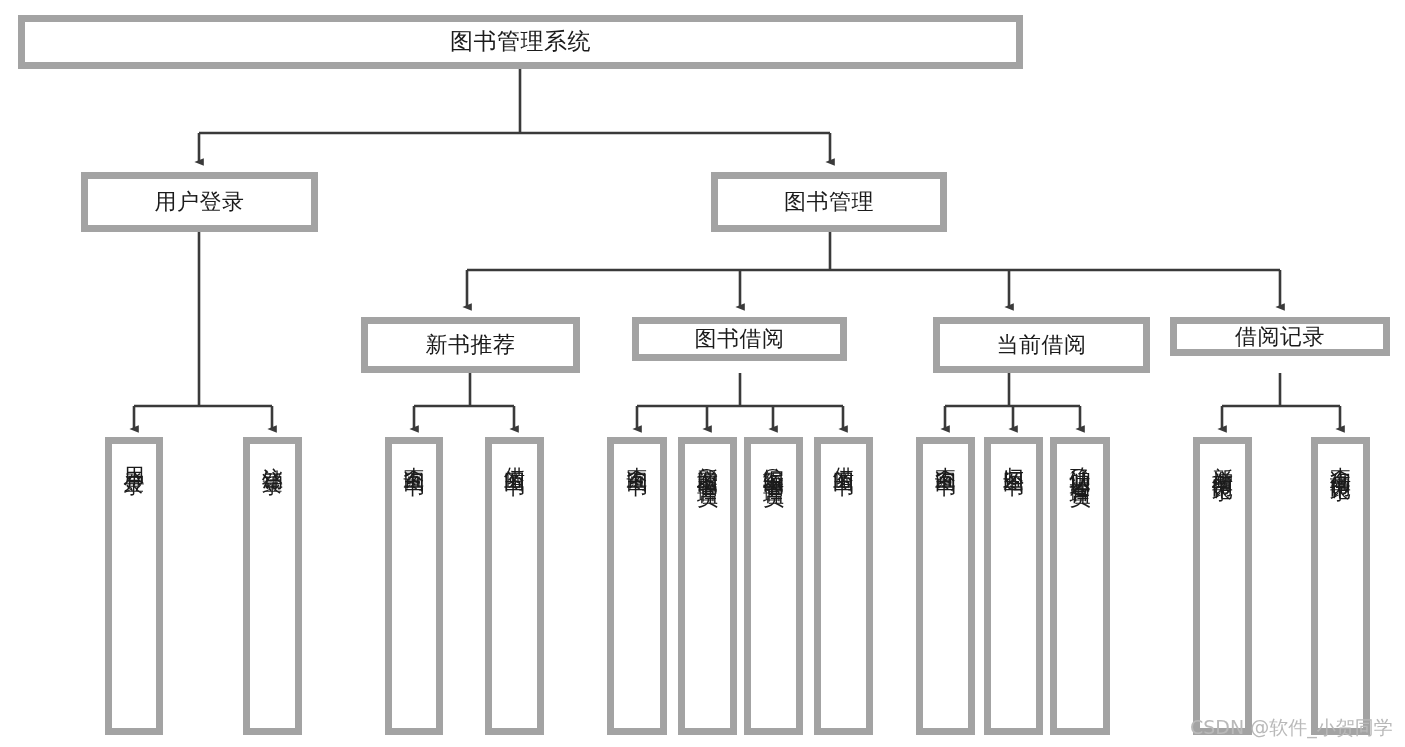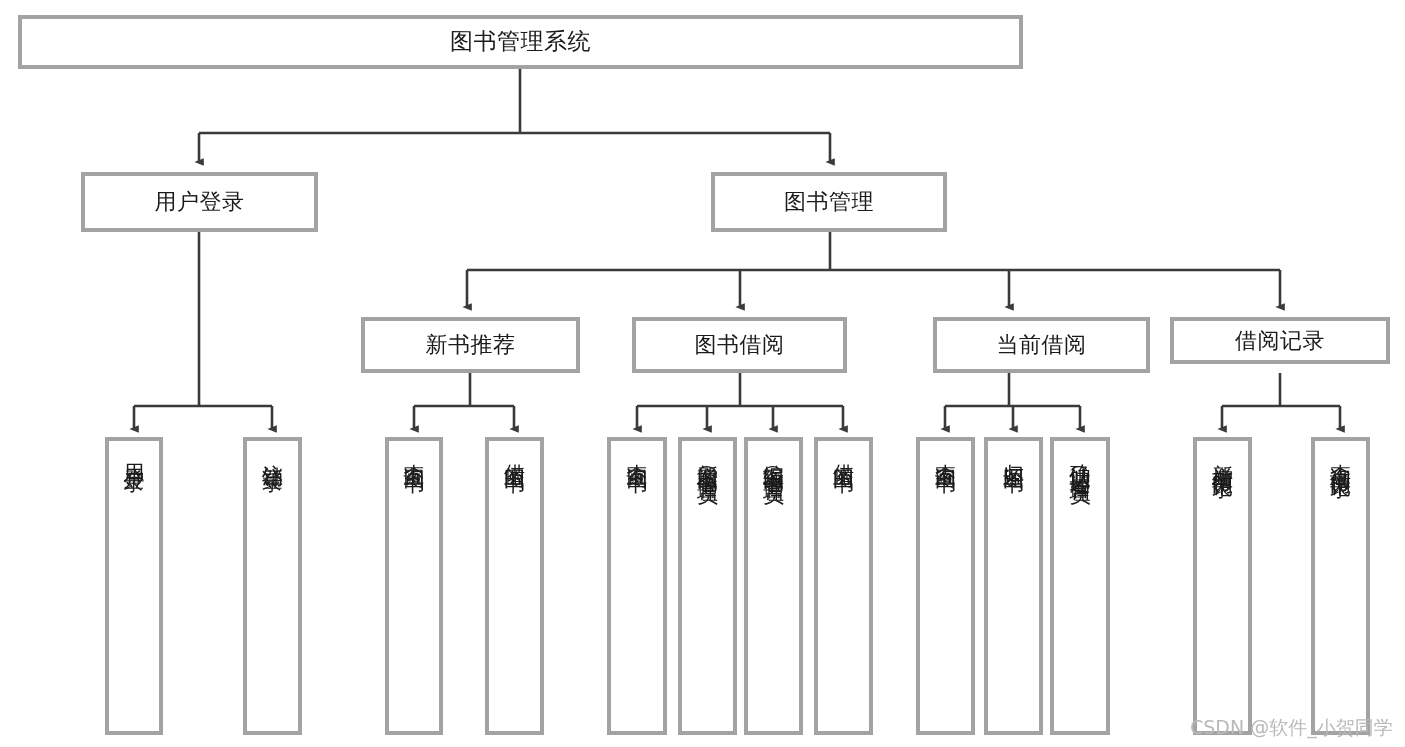--- a/index.html
+++ b/index.html
@@ -23,21 +23,21 @@
     left: 0;
     top: 0;
     width: 1405px;
     height: 747px;
     pointer-events: none;
   }
   .node {
     position: absolute;
     box-sizing: border-box;
     background: #ffffff;
-    border: 4px solid #a3a3a3;
+    border: 7px solid #a3a3a3;
     display: flex;
     align-items: center;
     justify-content: center;
     color: #1b1b1b;
   }
   .node-label {
     display: block;
     text-align: center;
     line-height: 1.18;
     letter-spacing: 0.5px;
@@ -147,29 +147,29 @@
   </div>
 
   <div class="node horizontal" style="left: 361px; top: 317px; width: 219px; height: 56px;">
     <span class="node-label">新书推荐</span>
   </div>
 
   <div class="node horizontal" style="left: 711px; top: 172px; width: 236px; height: 60px;">
     <span class="node-label">图书管理</span>
   </div>
 
-  <div class="node horizontal" style="left: 632px; top: 317px; width: 215px; height: 56px;">
+  <div class="node horizontal" style="left: 632px; top: 317px; width: 215px; height: 44px;">
     <span class="node-label">图书借阅</span>
   </div>
 
   <div class="node horizontal" style="left: 901px; top: 317px; width: 217px; height: 56px; margin-left: 32px;">
     <span class="node-label">当前借阅</span>
   </div>
 
-  <div class="node horizontal" style="left: 1170px; top: 317px; width: 220px; height: 47px;">
+  <div class="node horizontal" style="left: 1170px; top: 317px; width: 220px; height: 39px;">
     <span class="node-label">借阅记录</span>
   </div>
 
   <div class="node vertical" style="left: 105px; top: 437px; width: 58px; height: 298px;">
     <span class="node-label">用户登录</span>
   </div>
   <div class="node vertical" style="left: 243px; top: 437px; width: 59px; height: 298px;">
     <span class="node-label">注销登录</span>
   </div>
   <div class="node vertical" style="left: 385px; top: 437px; width: 58px; height: 298px;">

